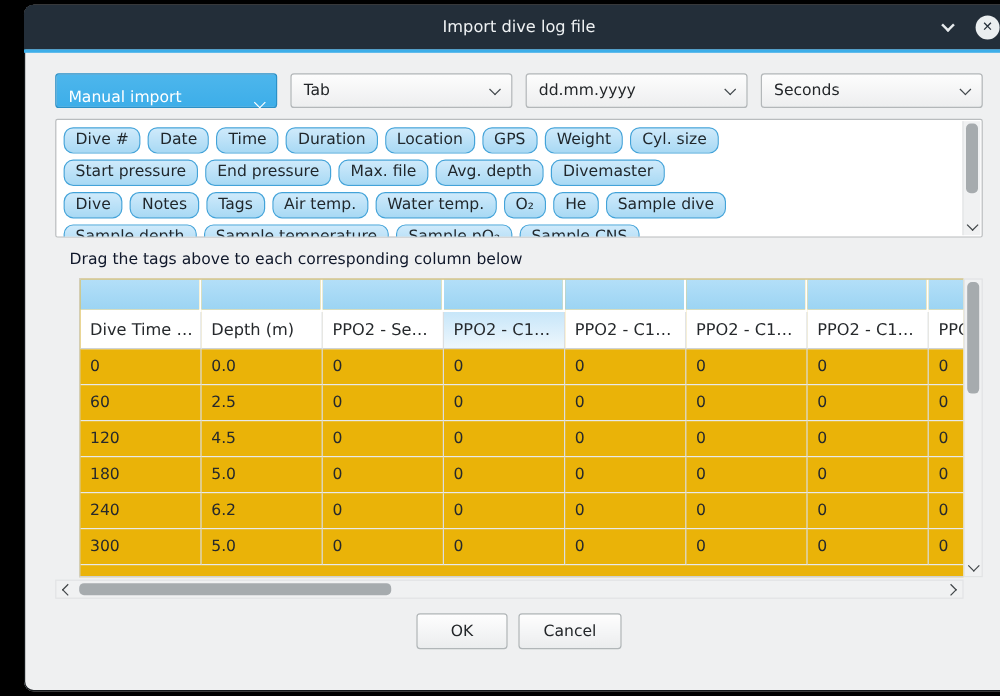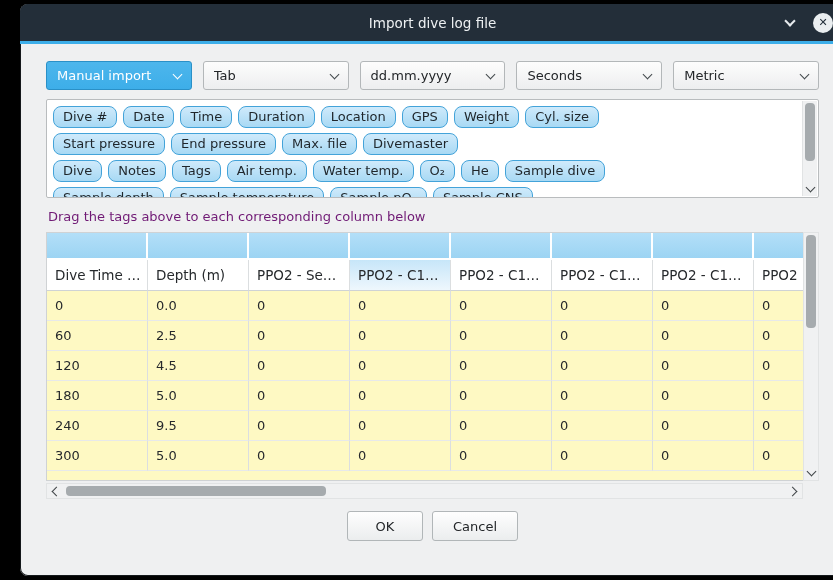--- a/index.html
+++ b/index.html
@@ -25,21 +25,21 @@
   
   .content { flex:1; padding:17px 26px 0; display:flex; flex-direction:column; }
 
   .combo-row { display:flex; gap:11px; height:29px; flex:none; }
   .combo { flex:1; border:1px solid #b3b7b9; border-radius:3px;
            background:linear-gradient(#fdfdfd,#edeeef); display:flex; align-items:center;
            padding:0 10px; gap:8px; cursor:pointer; }
   .combo .lbl { flex:1; overflow:hidden; white-space:nowrap; }
   .combo-chev { width:7px; height:7px; border-style:solid; border-width:0 1.6px 1.6px 0;
                 border-color:#42484c; transform:rotate(45deg); margin-top:-3px; flex:none; }
-  .combo.selected { background:linear-gradient(#4db6ec,#3daee9); border-color:#2a90c7; color:#fff; }
+  .combo.selected { background:linear-gradient(#4db6ec,#3daee9); border-color:#2a90c7; color:#fff;align-items:flex-end; }
   .combo.selected .combo-chev { border-color:#fff; }
 
   
   .tag-box { margin-top:9px; height:99px; background:#fff; border:1px solid #b9bcbe; border-radius:2px;
              position:relative; overflow:hidden; flex:none; padding:3px 20px 0 3px; }
   .tag-row { display:flex; flex-wrap:nowrap; }
   .tag { margin:2.5px 3px; padding:2px 9px 3px; border:1px solid #43a3d9; border-radius:8px;
          background:linear-gradient(#cfeafb,#a8d9f4); white-space:nowrap; color:#1f262b; cursor:grab; }
 
   
@@ -48,25 +48,25 @@
   .vscroll .track { flex:1; position:relative; }
   .vscroll .thumb { position:absolute; left:2px; right:2px; border-radius:4px; background:#a6abae; }
   .tag-thumb { top:2px; height:72%; }
   .table-thumb { top:2px; height:40%; }
   .scroll-arrow { height:15px; display:flex; align-items:center; justify-content:center; flex:none; cursor:pointer; }
   .chev-sm { display:inline-block; width:7px; height:7px; border-style:solid; border-width:0 1.5px 1.5px 0; border-color:#3f4447; }
   .chev-sm.down { transform:rotate(45deg); margin-top:-3px; }
   .chev-sm.left { transform:rotate(135deg); margin-left:3px; }
   .chev-sm.right { transform:rotate(-45deg); margin-right:3px; }
 
-  .instruction { margin:10px 2px 7px; line-height:17px; color:#701a75; flex:none; }
+  .instruction { margin:10px 12px 7px; line-height:17px; color:#0f172a; flex:none; }
 
   
   .table-area { flex:none; height:249px; display:flex; }
-  .table-wrap { flex:1; overflow:hidden; background:#fef9c3; border:1px solid #cfd2d4; border-right:none; position:relative; }
+  .table-wrap { flex:1; overflow:hidden; background:#eab308; border:1px solid #cfd2d4; border-right:none; position:relative;margin-left:20px; }
   table.preview { border-collapse:separate; border-spacing:0; table-layout:fixed; width:808px; }
   table.preview th, table.preview td { width:101px; padding:0 8px; text-align:left; font-weight:normal;
                                        white-space:nowrap; overflow:hidden; }
   tr.drop-row th { height:27px; background:linear-gradient(#b3dff8,#9cd4f3);
                    border-right:2px solid #fff; border-bottom:2px solid #fff; cursor:pointer; }
   tr.header-row th { height:31px; background:#fff; border-right:1px solid #dbdee0;
                      border-bottom:1px solid #cfd3d5; font-size:13.5px; color:#26292c; }
   tr.header-row th.highlighted { background:linear-gradient(#c7e6f9,#eef7fd); }
   table.preview td { height:30px; border-right:1px solid #dbdee0; border-bottom:1px solid #e7e9ea; color:#26292c; }
   .table-vscroll { position:relative; top:0; right:0; width:16px; flex:none; border:1px solid #e1e3e4; }
@@ -113,42 +113,39 @@
         <span class="combo-chev"></span>
       </div>
       <div class="combo">
         <span class="lbl">dd.mm.yyyy</span>
         <span class="combo-chev"></span>
       </div>
       <div class="combo">
         <span class="lbl">Seconds</span>
         <span class="combo-chev"></span>
       </div>
-      <div class="combo">
-        <span class="lbl">Metric</span>
-        <span class="combo-chev"></span>
-      </div>
     </div>
 
     <div class="tag-box">
       <div>
           <div class="tag-row">
             <span class="tag">Dive #</span>
             <span class="tag">Date</span>
             <span class="tag">Time</span>
             <span class="tag">Duration</span>
             <span class="tag">Location</span>
             <span class="tag">GPS</span>
             <span class="tag">Weight</span>
             <span class="tag">Cyl. size</span>
           </div>
           <div class="tag-row">
             <span class="tag">Start pressure</span>
             <span class="tag">End pressure</span>
             <span class="tag">Max. file</span>
+            <span class="tag">Avg. depth</span>
             <span class="tag">Divemaster</span>
           </div>
           <div class="tag-row">
             <span class="tag">Dive</span>
             <span class="tag">Notes</span>
             <span class="tag">Tags</span>
             <span class="tag">Air temp.</span>
             <span class="tag">Water temp.</span>
             <span class="tag">O₂</span>
             <span class="tag">He</span>
@@ -234,21 +231,21 @@
                 <td>5.0</td>
                 <td>0</td>
                 <td>0</td>
                 <td>0</td>
                 <td>0</td>
                 <td>0</td>
                 <td>0</td>
               </tr>
               <tr>
                 <td>240</td>
-                <td>9.5</td>
+                <td>6.2</td>
                 <td>0</td>
                 <td>0</td>
                 <td>0</td>
                 <td>0</td>
                 <td>0</td>
                 <td>0</td>
               </tr>
               <tr>
                 <td>300</td>
                 <td>5.0</td>

